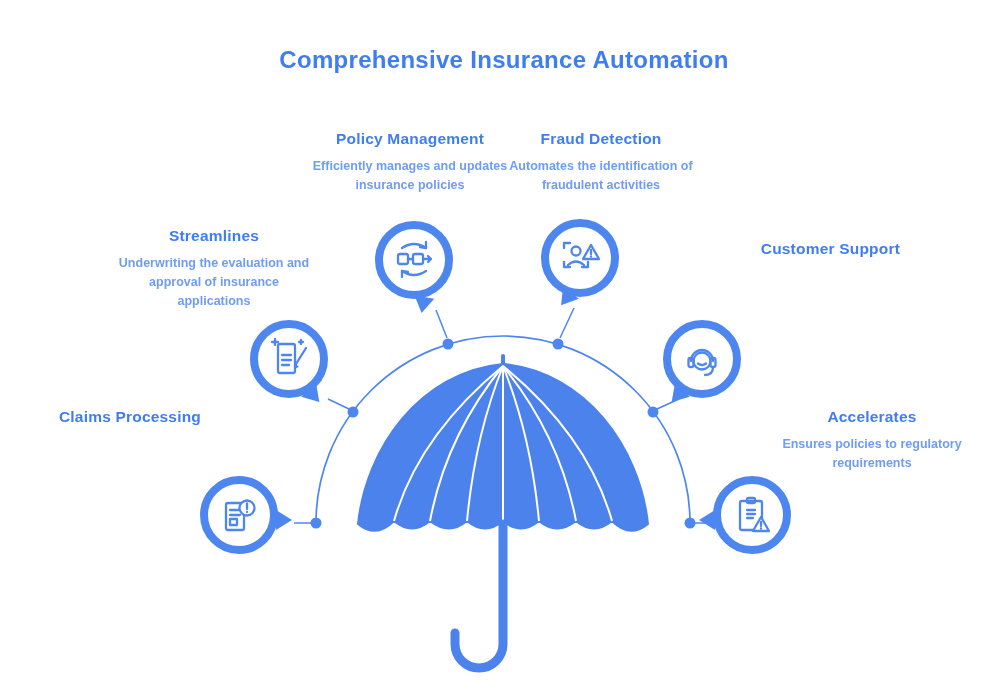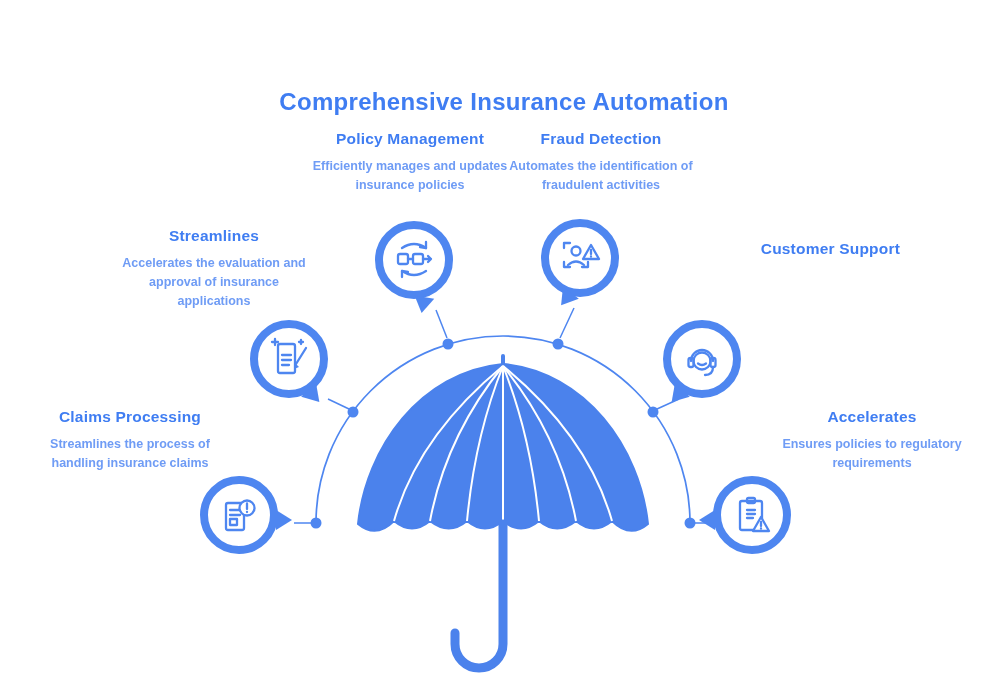--- a/index.html
+++ b/index.html
@@ -10,21 +10,21 @@
     --node-description:#6f9cf5;
   }
   *{margin:0;padding:0;box-sizing:border-box;}
   html,body{background:#ffffff;}
   .stage{
     position:relative;width:1008px;height:694px;margin:0 auto;overflow:hidden;
     background:#ffffff;font-family:"Liberation Sans",sans-serif;
   }
   .diagram-title{
     position:absolute;top:46px;left:0;width:100%;text-align:center;
-    font-size:24px;font-weight:700;color:var(--heading);letter-spacing:.3px;margin-top:42px;
+    font-size:24px;font-weight:700;color:var(--heading);letter-spacing:.3px;
   }
   .center-svg{position:absolute;left:0;top:0;width:1008px;height:694px;}
   .node-text{position:absolute;text-align:center;}
   .node-text .nt{font-size:15.5px;font-weight:700;color:var(--node-title);margin-bottom:9px;letter-spacing:.2px;}
   .node-text .nd{font-size:12.5px;font-weight:600;color:var(--node-description);line-height:1.5;}
   .bubble{
     position:absolute;width:78px;height:78px;border:8px solid var(--accent);
     border-radius:50%;background:#fff;display:flex;align-items:center;justify-content:center;
   }
   .bubble svg.icon{width:48px;height:48px;}
@@ -111,28 +111,27 @@
   <div class="node-text t-policy">
     <div class="nt">Policy Management</div>
     <div class="nd">Efficiently manages and updates insurance policies</div>
   </div>
   <div class="node-text t-fraud">
     <div class="nt">Fraud Detection</div>
     <div class="nd">Automates the identification of fraudulent activities</div>
   </div>
   <div class="node-text t-underwriting">
     <div class="nt">Streamlines</div>
-    <div class="nd">Accelerates the evaluation and approval of insurance applications</div>
+    <div class="nd">Underwriting the evaluation and approval of insurance applications</div>
   </div>
   <div class="node-text t-support">
     <div class="nt">Customer Support</div>
   </div>
   <div class="node-text t-claims">
     <div class="nt">Claims Processing</div>
-    <div class="nd">Streamlines the process of handling insurance claims</div>
   </div>
   <div class="node-text t-compliance">
     <div class="nt">Accelerates</div>
     <div class="nd">Ensures policies to regulatory requirements</div>
   </div>
 
   <div class="bubble b-policy">
     <svg class="icon" viewBox="0 0 48 48">
       <path d="M 12 12 Q 24 4 36 12"></path>
         <path d="M 36 12 L 36 6 M 36 12 L 30 11"></path>

